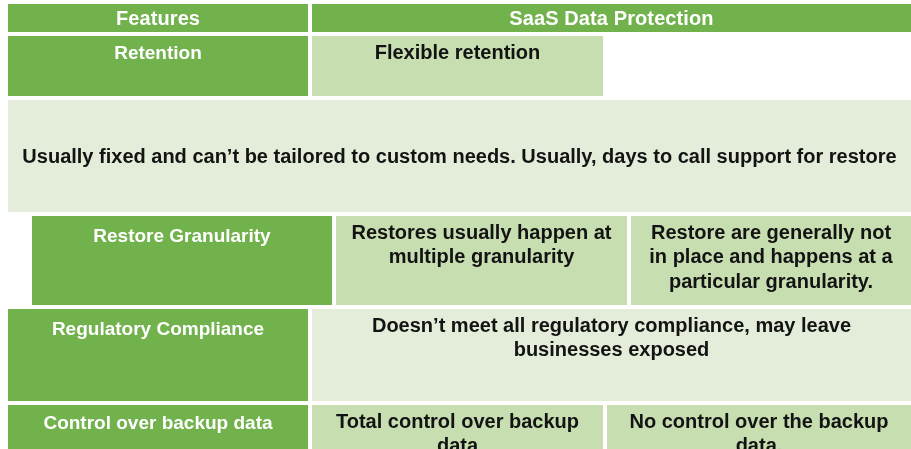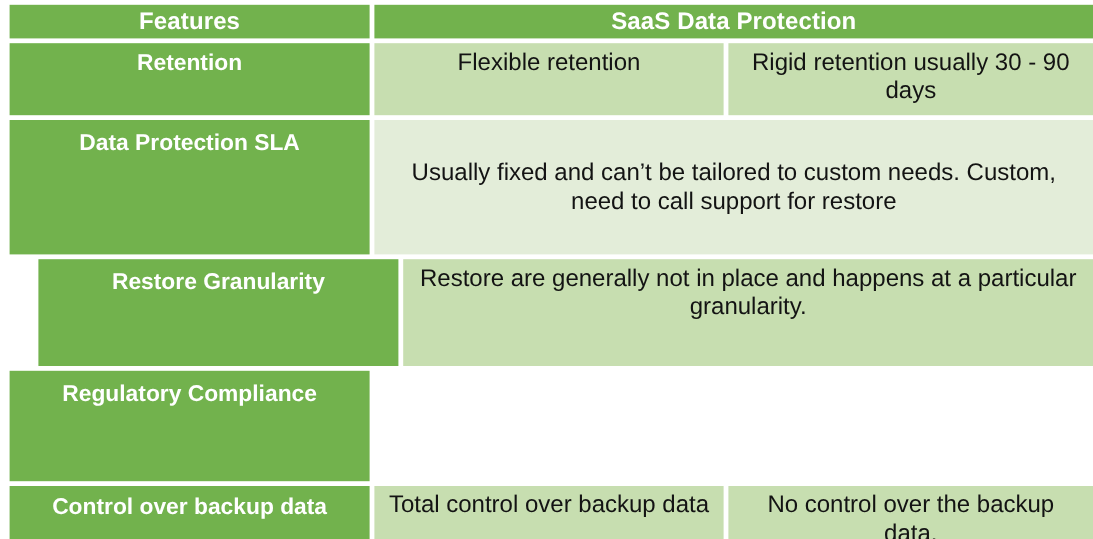--- a/index.html
+++ b/index.html
@@ -82,21 +82,21 @@
     background: #72B24D;
     color: #ffffff;
     font-weight: bold;
     font-size: 19px;
     padding: 0 6px;
   }
 
   .value-cell {
     color: #131313;
     font-size: 20px;
-    font-weight: normal;
+    font-weight: bold;
     padding: 0 9px;
   }
   .tint-dark  { background: #C7DEB0; }
   .tint-light { background: #E3EDD9; }
 
   
   .data-row.row-h-1 .feature-cell { align-items: flex-start; padding-top: 5px; }
   .data-row.row-h-1 .value-cell   { align-items: flex-start; padding-top: 4px; }
   .data-row.row-h-2 .feature-cell { align-items: flex-start; padding-top: 8px; }
   .data-row.row-h-3 .feature-cell { align-items: flex-start; padding-top: 8px; }
@@ -113,35 +113,35 @@
   <div class="table-grid">
 
     <div class="header-row">
       <div class="header-cell col-feature">Features</div>
       <div class="header-cell col-saas">SaaS Data Protection</div>
     </div>
 
     <div class="data-row row-h-1">
       <div class="cell feature-cell col-feature">Retention</div>
       <div class="cell value-cell tint-dark col-onprem">Flexible retention</div>
-      <div class="cell value-cell tint-dark col-saas">Rigid retention usually 30 - 90 days</div>
     </div>
 
     <div class="data-row row-h-2">
-      <div class="cell feature-cell col-feature">Data Protection SLA</div>
-      <div class="cell value-cell tint-light col-saas">Usually fixed and can’t be tailored to custom needs. Custom, need to call support for restore</div>
+      <div class="cell value-cell tint-light col-saas">Usually fixed and can’t be tailored to custom needs. Usually, days to call support for restore</div>
     </div>
 
     <div class="data-row row-h-3">
       <div class="cell feature-cell col-feature">Restore Granularity</div>
+      <div class="cell value-cell tint-dark col-onprem">Restores usually happen at multiple granularity</div>
       <div class="cell value-cell tint-dark col-saas">Restore are generally not in place and happens at a particular granularity.</div>
     </div>
 
     <div class="data-row row-h-4">
       <div class="cell feature-cell col-feature">Regulatory Compliance</div>
+      <div class="cell value-cell tint-light col-saas">Doesn’t meet all regulatory compliance, may leave businesses exposed</div>
     </div>
 
     <div class="data-row row-h-5">
       <div class="cell feature-cell col-feature">Control over backup data</div>
       <div class="cell value-cell tint-dark col-onprem">Total control over backup data</div>
       <div class="cell value-cell tint-dark col-saas">No control over the backup data.</div>
     </div>
 
   </div>
 </div>

